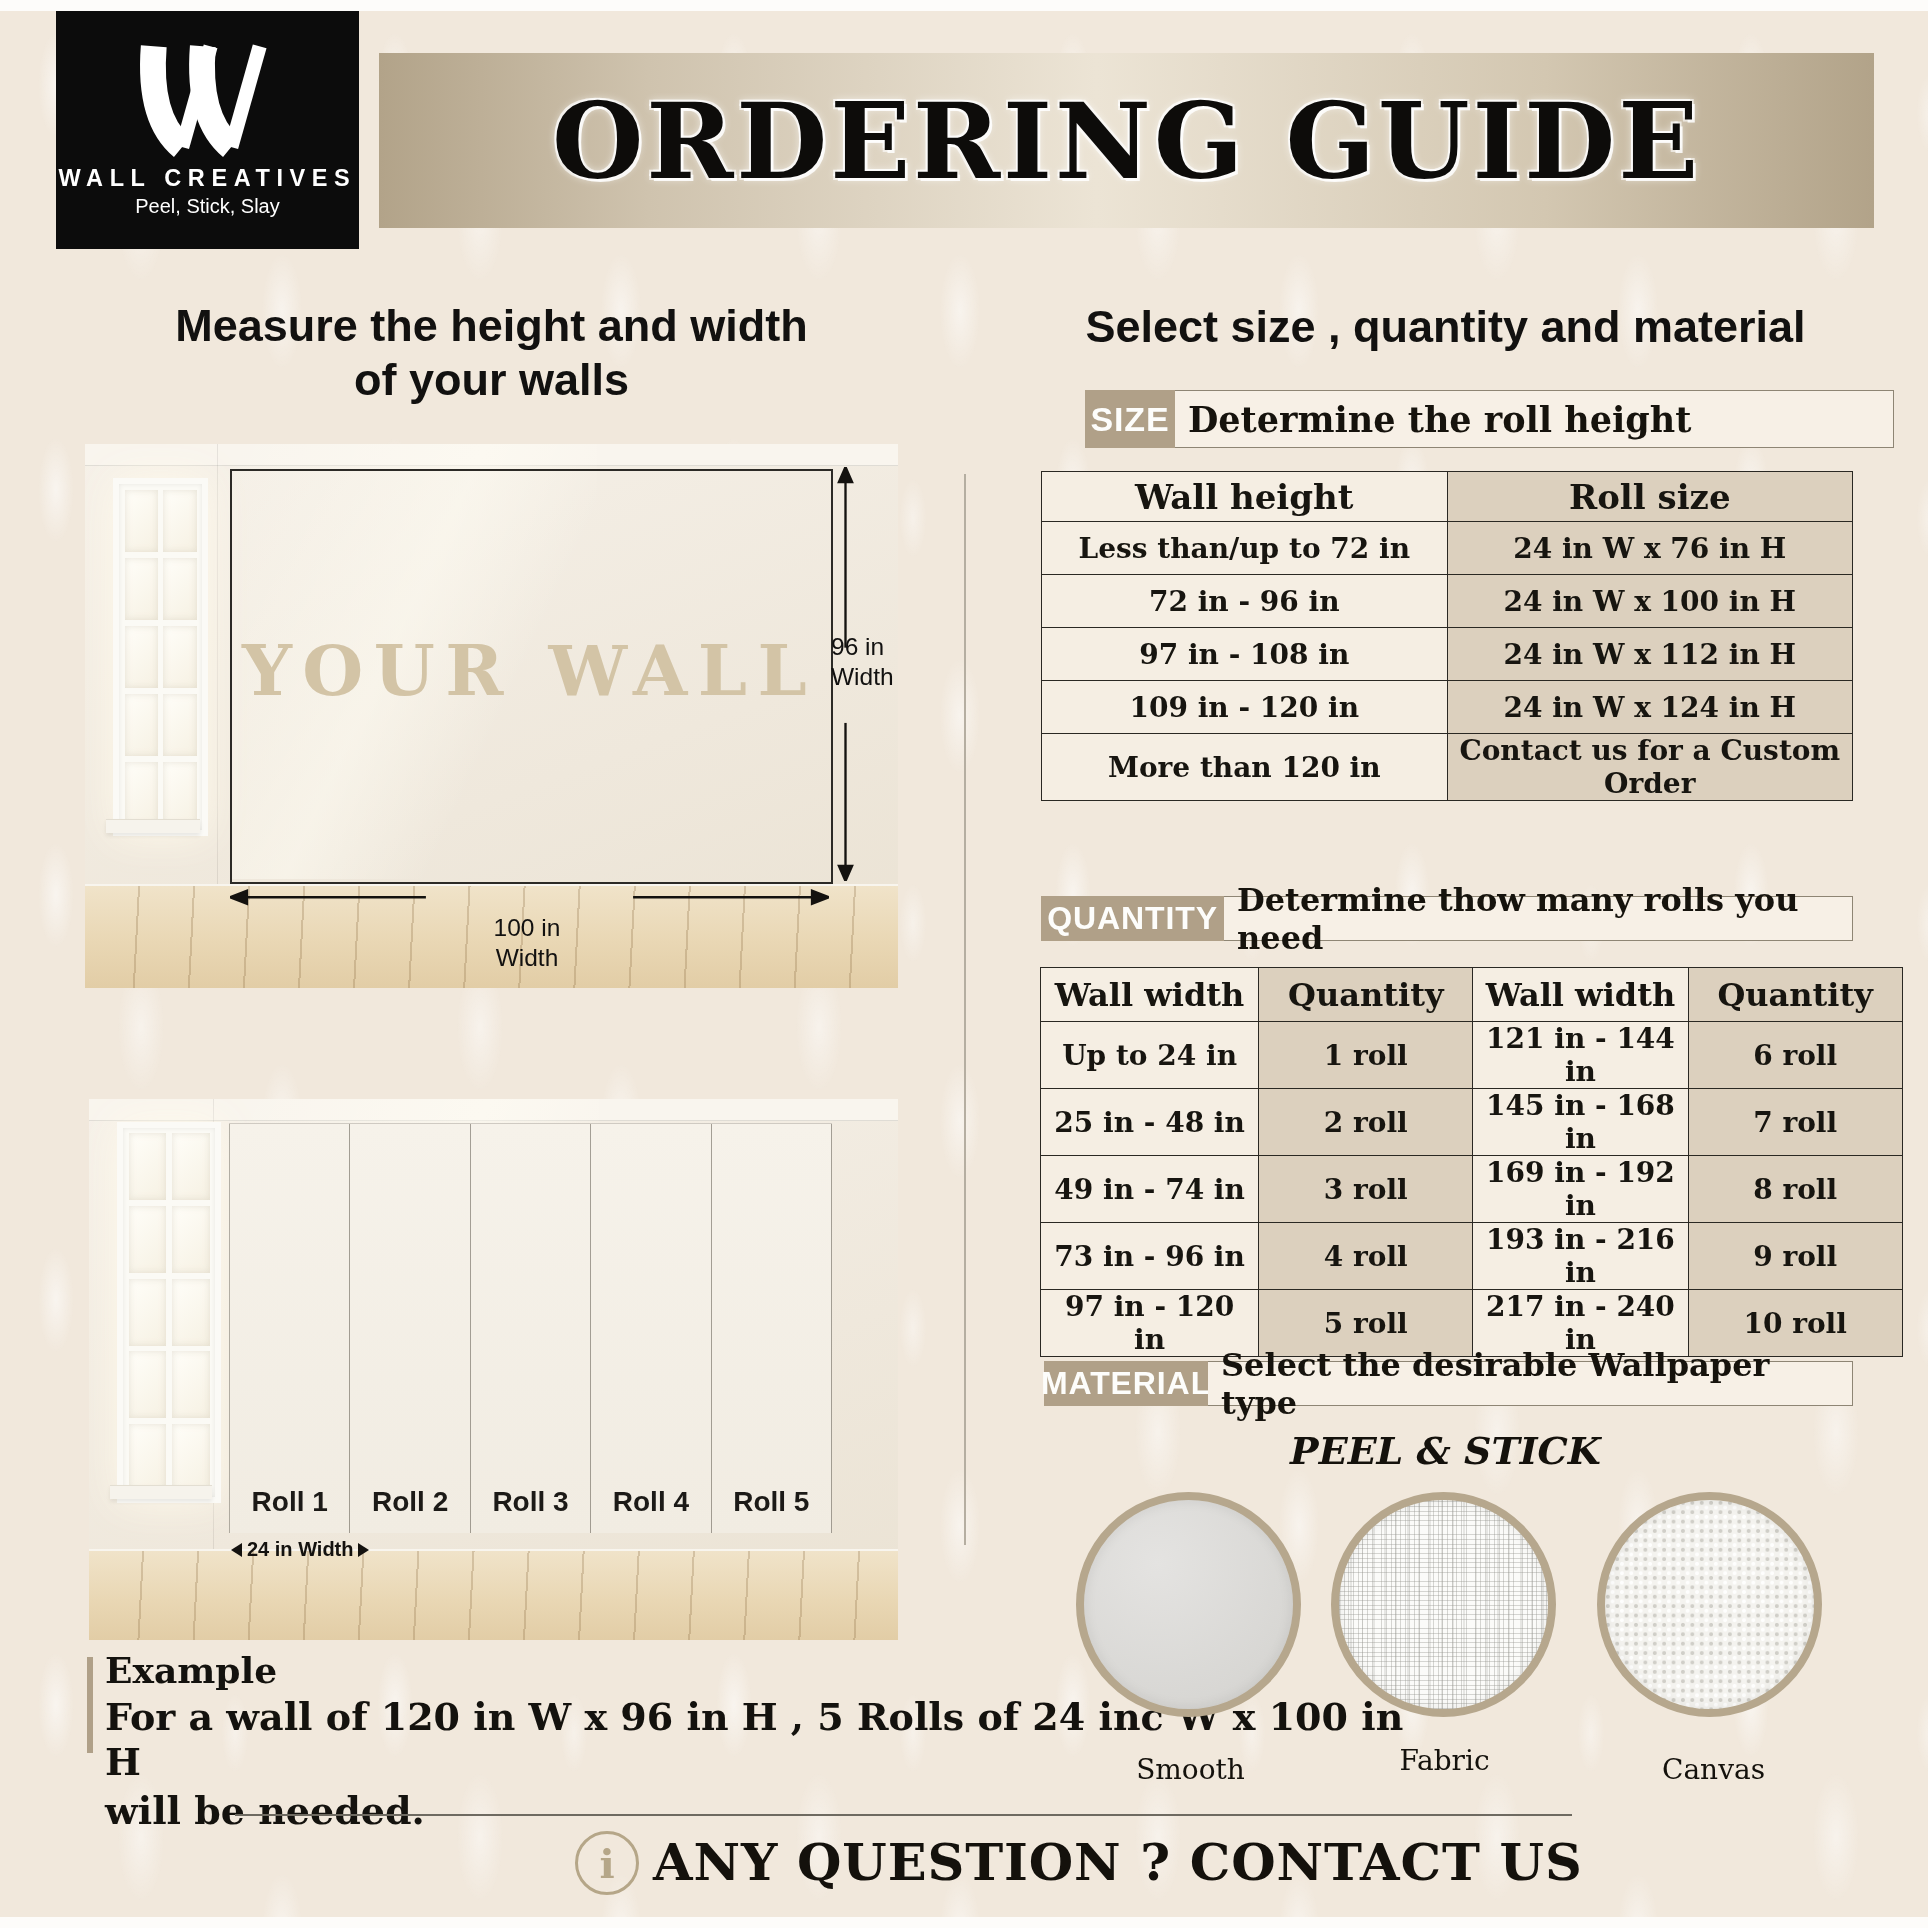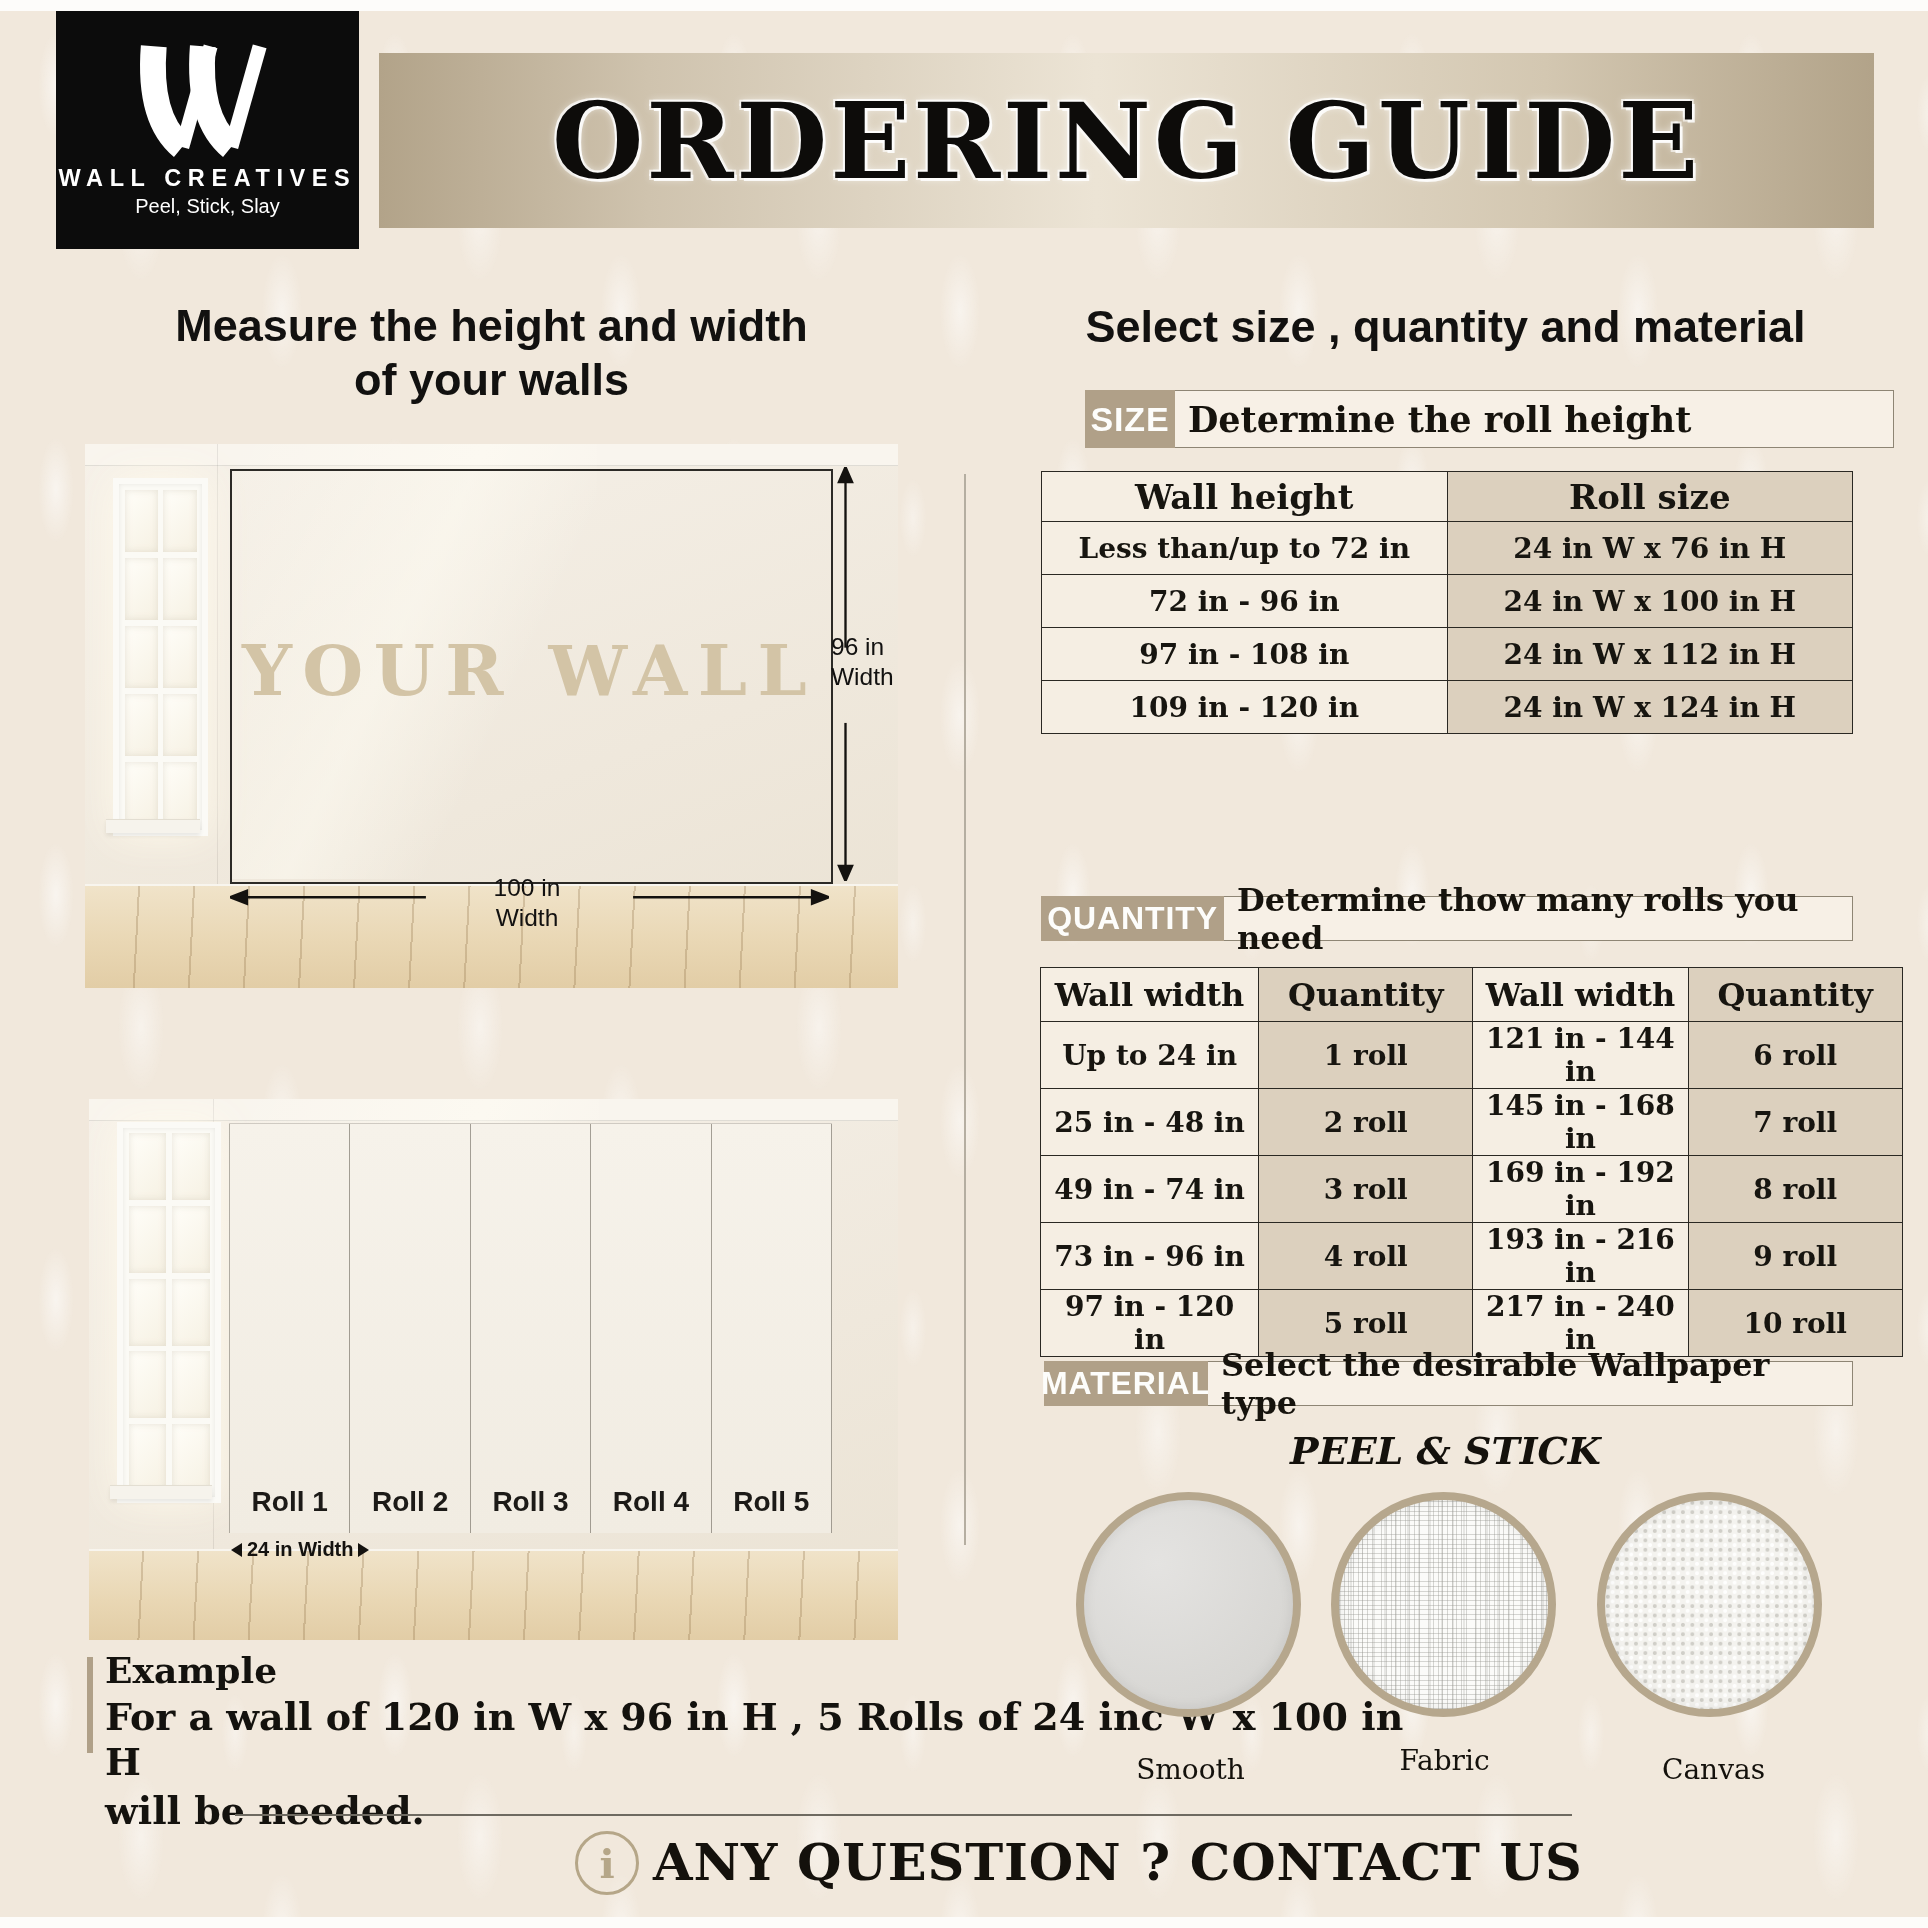--- a/index.html
+++ b/index.html
@@ -47,21 +47,21 @@
   .r-sill{position:absolute;background:#f6f3ec;border-top:1.9px solid #e3ded2;box-shadow:0 2.8px 4.7px rgba(0,0,0,.08);}
   .r-floor{position:absolute;left:0;bottom:0;width:100%;
     background:linear-gradient(180deg,#f0e3c9 0%,#e9d7b4 55%,#e2cda6 100%);
     border-top:2.8px solid #f8f5ee;}
   .r-floor::after{content:"";position:absolute;inset:0;
     background:repeating-linear-gradient(93deg,rgba(139,108,66,0) 0 53px,rgba(139,108,66,.28) 53px 55px);}
   .wall-frame{position:absolute;border:2.8px solid #2c2a26;}
   .your-wall{position:absolute;text-align:center;font-family:"DejaVu Serif",serif;font-weight:bold;
     font-size:70px;letter-spacing:10.4px;color:#d3c4a6;}
   .dim-label{position:absolute;font-size:24.5px;line-height:1.22;color:#121110;}
-  .dim-center{text-align:center;}
+  .dim-center{text-align:center;margin-top:40px;}
 
   
   .strips{position:absolute;left:140px;top:23.5px;width:603px;height:409px;display:flex;
     background:linear-gradient(180deg,#f6f2ea 0%,#f1ece2 100%);border-top:0.9px solid rgba(0,0,0,.14);}
   .strip{position:relative;flex:1 1 0;border-right:0.9px solid rgba(95,90,78,.55);}
   .strip:first-child{border-left:0.9px solid rgba(95,90,78,.45);}
   .strip-label{position:absolute;left:0;bottom:15px;width:100%;text-align:center;font-size:28px;font-weight:bold;color:#1c1a17;}
   .mini-dim{position:absolute;left:142px;top:439px;display:flex;align-items:center;gap:5px;font-size:20px;font-weight:bold;color:#14120f;}
   .tri{width:0;height:0;border-top:7.5px solid transparent;border-bottom:7.5px solid transparent;}
   .tri-left{border-right:11.3px solid #14120f;}
@@ -274,20 +274,24 @@
       <td class="c-tan">24 in W x 100 in H</td>
     </tr>
     <tr>
       <td class="c-cream">97 in - 108 in</td>
       <td class="c-tan">24 in W x 112 in H</td>
     </tr>
     <tr>
       <td class="c-cream">109 in - 120 in</td>
       <td class="c-tan">24 in W x 124 in H</td>
     </tr>
+    <tr>
+      <td class="c-cream">More than 120 in</td>
+      <td class="c-tan">Contact us for a Custom Order</td>
+    </tr>
   </tbody>
     </table>
 
   <div class="abs section-bar qty-bar">
     <div class="bar-label">QUANTITY</div>
     <div class="bar-strip">Determine thow many rolls you need</div>
   </div>
   <table class="abs guide qty-table">
     <tbody>
         <tr>

